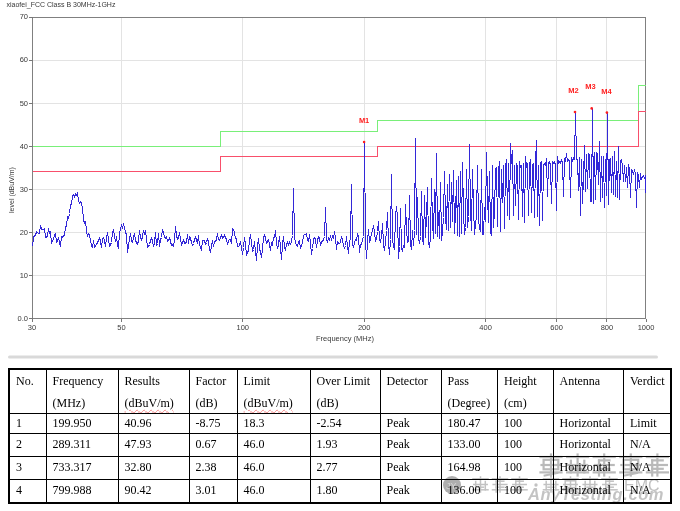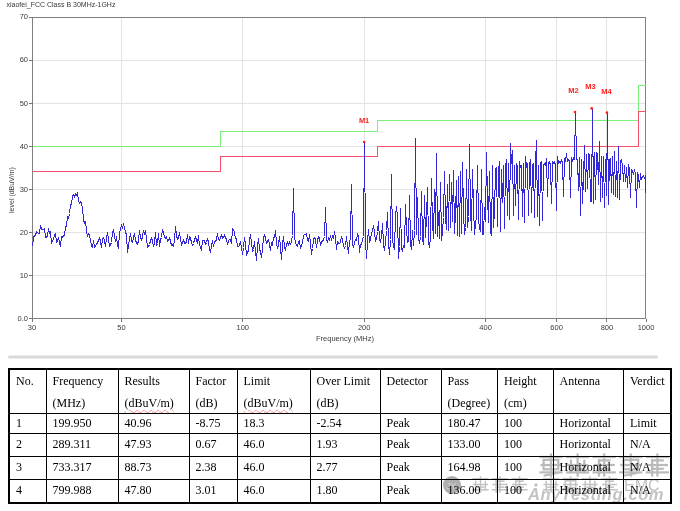--- a/index.html
+++ b/index.html
@@ -281,34 +281,34 @@
             <td>1.93</td>
             <td>Peak</td>
             <td>133.00</td>
             <td>100</td>
             <td>Horizontal</td>
             <td>N/A</td>
           </tr>
           <tr class="dr" style="height:23.0px">
             <td>3</td>
             <td>733.317</td>
-            <td>88.73</td>
+            <td>32.80</td>
             <td>2.38</td>
             <td>46.0</td>
             <td>2.77</td>
             <td>Peak</td>
             <td>164.98</td>
             <td>100</td>
             <td>Horizontal</td>
             <td>N/A</td>
           </tr>
           <tr class="dr" style="height:23.8px">
             <td>4</td>
             <td>799.988</td>
-            <td>47.80</td>
+            <td>90.42</td>
             <td>3.01</td>
             <td>46.0</td>
             <td>1.80</td>
             <td>Peak</td>
             <td>136.00</td>
             <td>100</td>
             <td>Horizontal</td>
             <td>N/A</td>
           </tr>
         </tbody>

